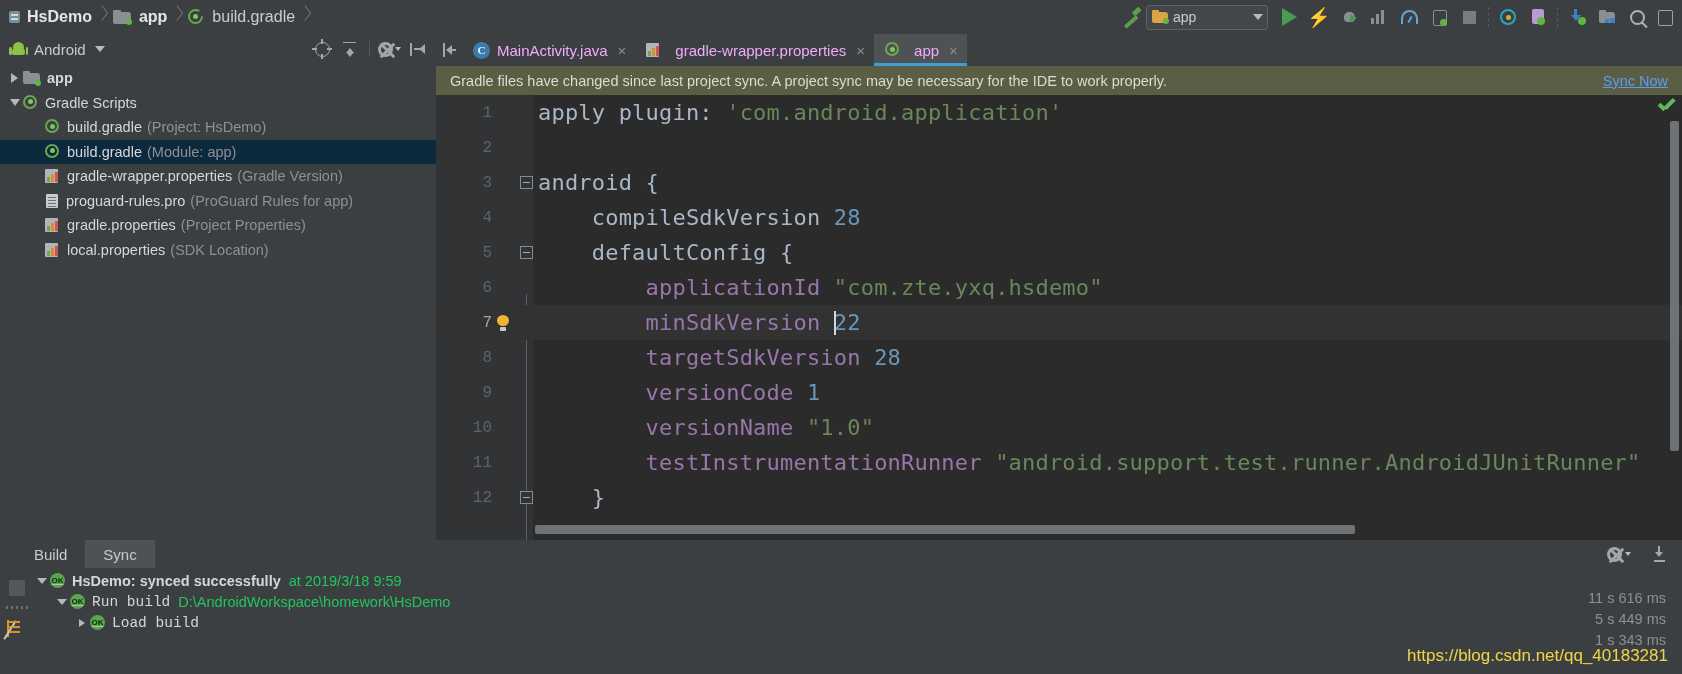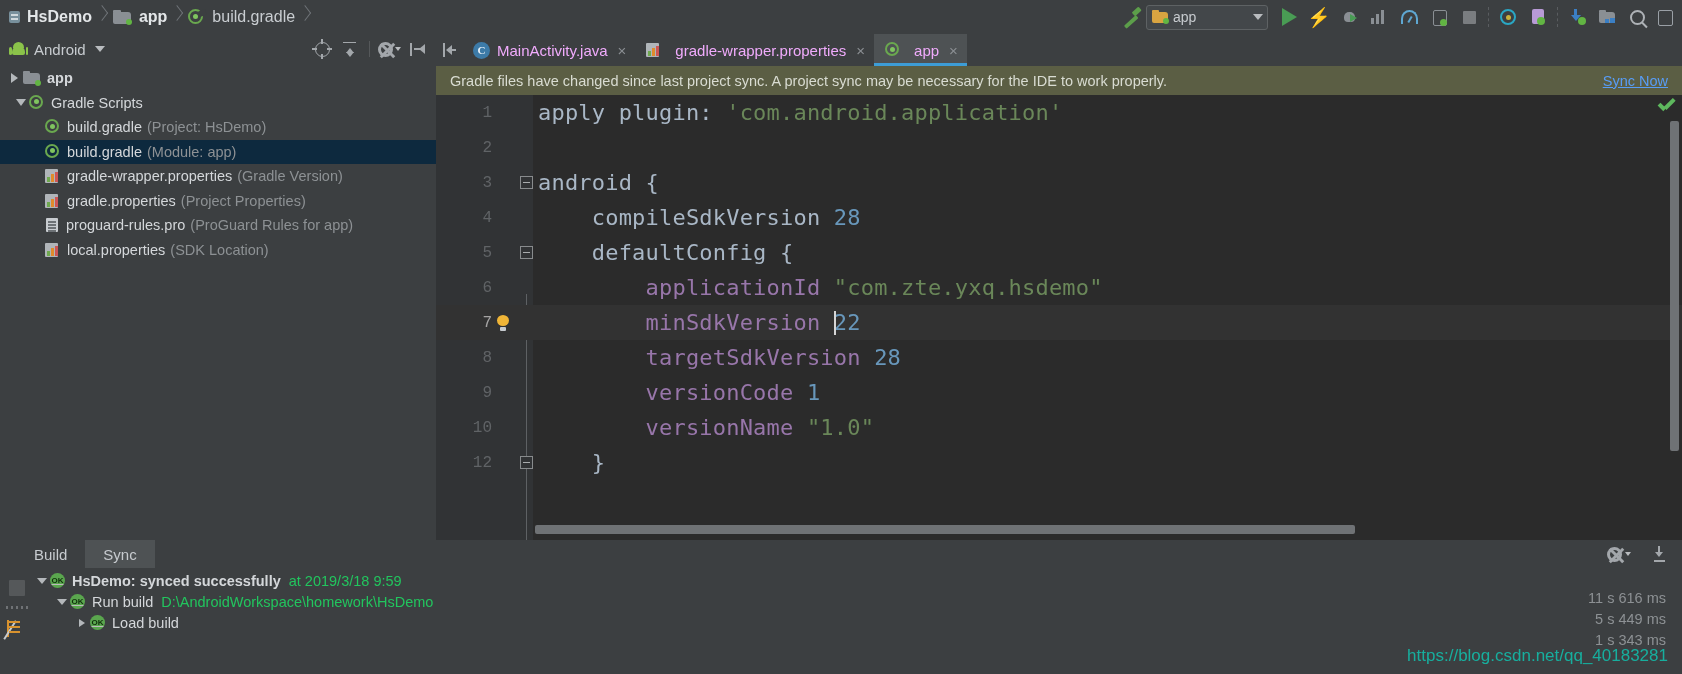--- a/index.html
+++ b/index.html
@@ -257,26 +257,26 @@
 
   .btree { position:absolute; left:34px; top:30px; right:200px; }
   .brow { height:21px; display:flex; align-items:center; white-space:nowrap; }
   .brow .tw { width:16px; display:flex; align-items:center; justify-content:center; }
   .brow .tw .d { width:0;height:0;border-left:5px solid transparent;border-right:5px solid transparent;border-top:6.5px solid #b4b8bb;}
   .brow .tw .r { width:0;height:0;border-top:4.5px solid transparent;border-bottom:4.5px solid transparent;border-left:6.5px solid #b4b8bb;}
   .okbadge { width:15px; height:15px; border-radius:50%; background:#5aa64e; display:flex; align-items:center;
              justify-content:center; margin-right:7px;text-decoration:underline; }
   .okbadge span { font-size:8px; color:#0f2f0b; font-weight:bold; }
   .brow .t1 { font-size:14.5px; color:#d4d7da; font-weight:bold; }
-  .brow .t2 { font-size:14.5px; color:#d4d7da; }
+  .brow .t2 { font-size:14.5px; color:#d4d7da;font-family:Liberation Mono, monospace; }
   .brow .t3 { font-size:14.5px; color:#22c55e; margin-left:8px; }
 
   .times { position:absolute; right:16px; top:48px; text-align:right; }
   .times div { font-size:14.5px; color:#8d9194; line-height:21px; }
-  .watermark { position:absolute; right:14px; bottom:8px; font-size:17px; color:#14b8a6; opacity:.92; }
+  .watermark { position:absolute; right:14px; bottom:8px; font-size:17px; color:#fde047; opacity:.92; }
 </style>
 </head>
 <body>
 
 <div class="app">
 
   <div class="topbar">
     <div class="crumbs">
       <div class="crumb">
         <span class="ico i-proj"></span>
@@ -405,21 +405,21 @@
     <div class="tree" id="project-tree">
         <div class="row" style="padding-left:6px">
           <span class="arrow">
             <span class="r"></span>
           </span>
           <span class="i-folder-s">
             <i class="dot"></i>
           </span>
           <span class="name b">app</span>
         </div>
-        <div class="row" style="padding-left:12px">
+        <div class="row" style="padding-left:6px">
           <span class="arrow">
             <span class="d"></span>
           </span>
           <span class="i-gradle-s"></span>
           <span class="name">Gradle Scripts</span>
         </div>
         <div class="row" style="padding-left:28px">
           <span class="arrow"></span>
           <span class="i-gradle-s"></span>
           <span class="name">build.gradle</span>
@@ -436,33 +436,33 @@
           <span class="i-props">
             <i class="g"></i>
             <i class="o"></i>
             <i class="r2"></i>
           </span>
           <span class="name">gradle-wrapper.properties</span>
           <span class="meta">(Gradle Version)</span>
         </div>
         <div class="row" style="padding-left:28px">
           <span class="arrow"></span>
+          <span class="i-doc"></span>
+          <span class="name">proguard-rules.pro</span>
+          <span class="meta">(ProGuard Rules for app)</span>
+        </div>
+        <div class="row" style="padding-left:28px">
+          <span class="arrow"></span>
           <span class="i-props">
             <i class="g"></i>
             <i class="o"></i>
             <i class="r2"></i>
           </span>
           <span class="name">gradle.properties</span>
           <span class="meta">(Project Properties)</span>
-        </div>
-        <div class="row" style="padding-left:28px">
-          <span class="arrow"></span>
-          <span class="i-doc"></span>
-          <span class="name">proguard-rules.pro</span>
-          <span class="meta">(ProGuard Rules for app)</span>
         </div>
         <div class="row" style="padding-left:28px">
           <span class="arrow"></span>
           <span class="i-props">
             <i class="g"></i>
             <i class="o"></i>
             <i class="r2"></i>
           </span>
           <span class="name">local.properties</span>
           <span class="meta">(SDK Location)</span>
@@ -550,20 +550,24 @@
           </div>
           <div class="cline">
             <span class="lnum">9</span>
             <span class="ctext"><span class="prop">        versionCode </span><span class="num">1</span></span>
           </div>
           <div class="cline">
             <span class="lnum">10</span>
             <span class="ctext"><span class="prop">        versionName </span><span class="str">"1.0"</span></span>
           </div>
           <div class="cline">
+            <span class="lnum">11</span>
+            <span class="ctext"><span class="prop">        testInstrumentationRunner </span><span class="str">"android.support.test.runner.AndroidJUnitRunner"</span></span>
+          </div>
+          <div class="cline">
             <span class="lnum">12</span>
             <span class="fold" style="top:11px"></span>
             <span class="ctext"><span class="kw">    }</span></span>
           </div>
         </div>
       <div class="okcheck"></div>
       <div class="vscroll"></div>
       <div class="hscroll"></div>
     </div>
 

